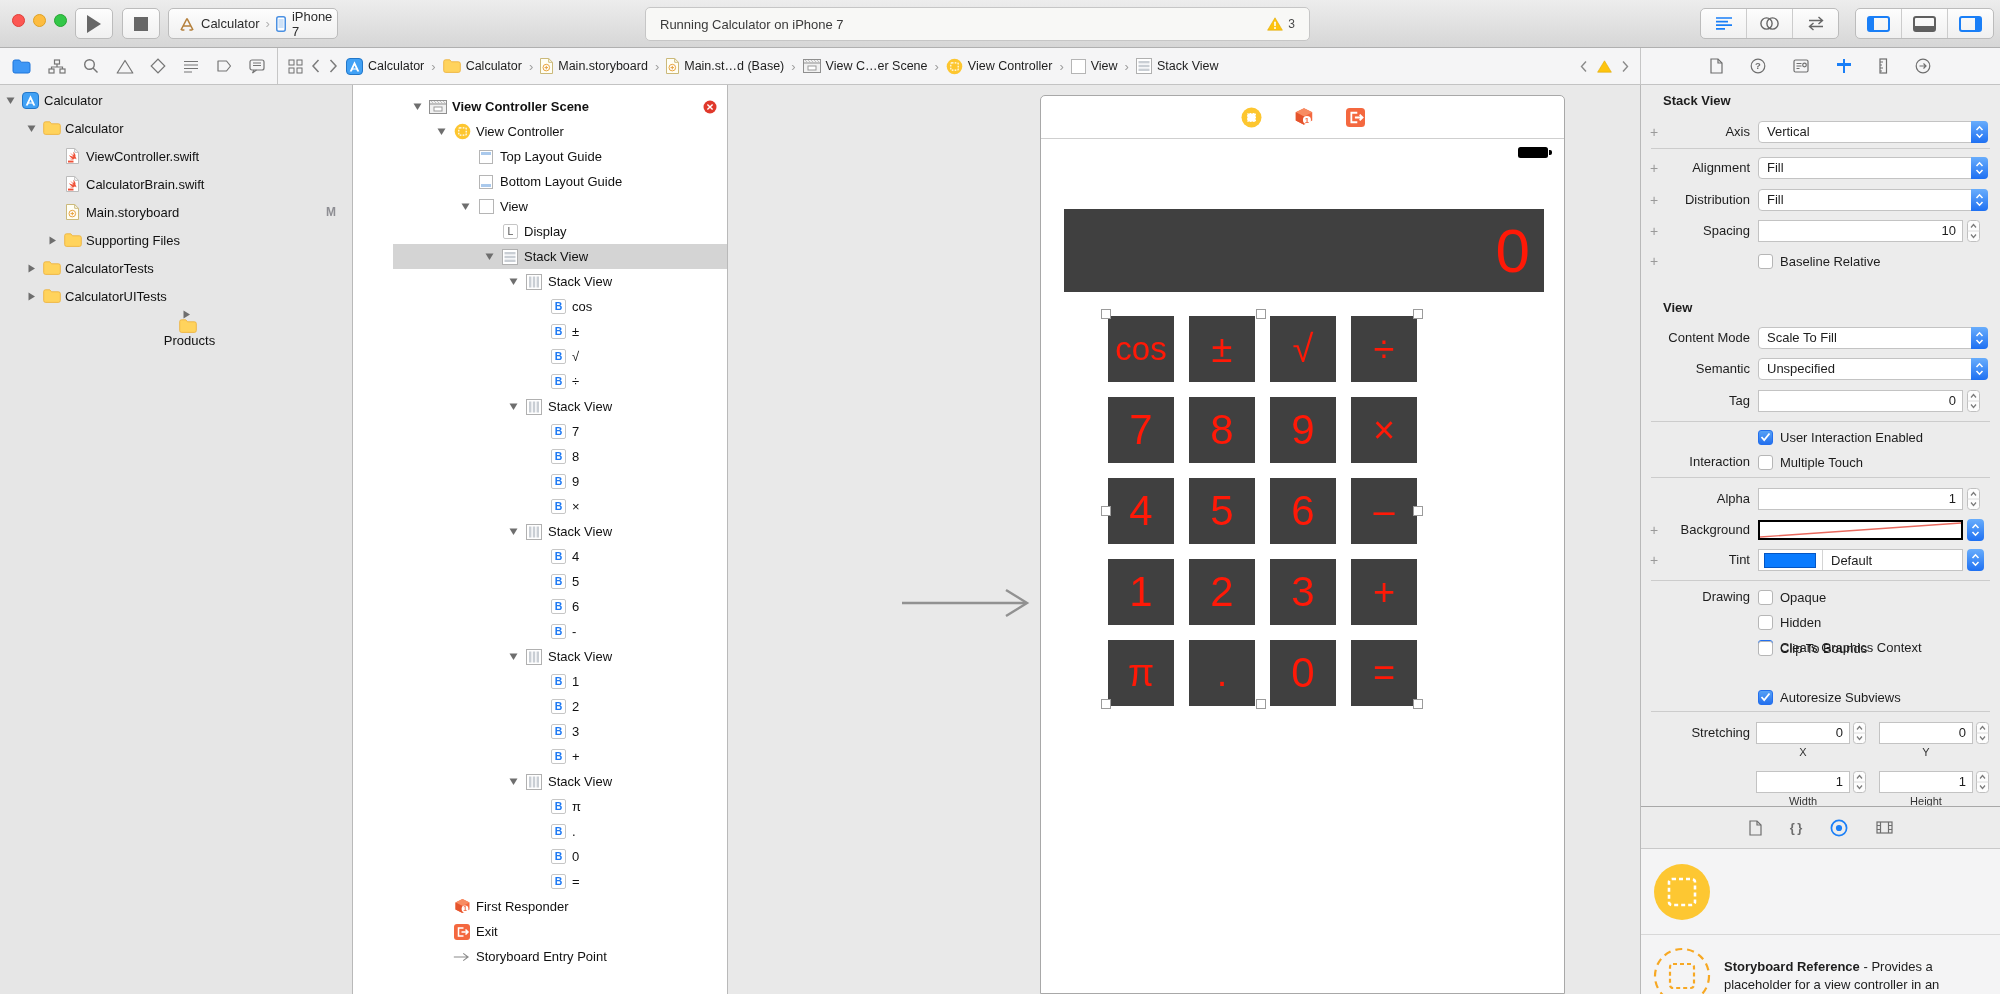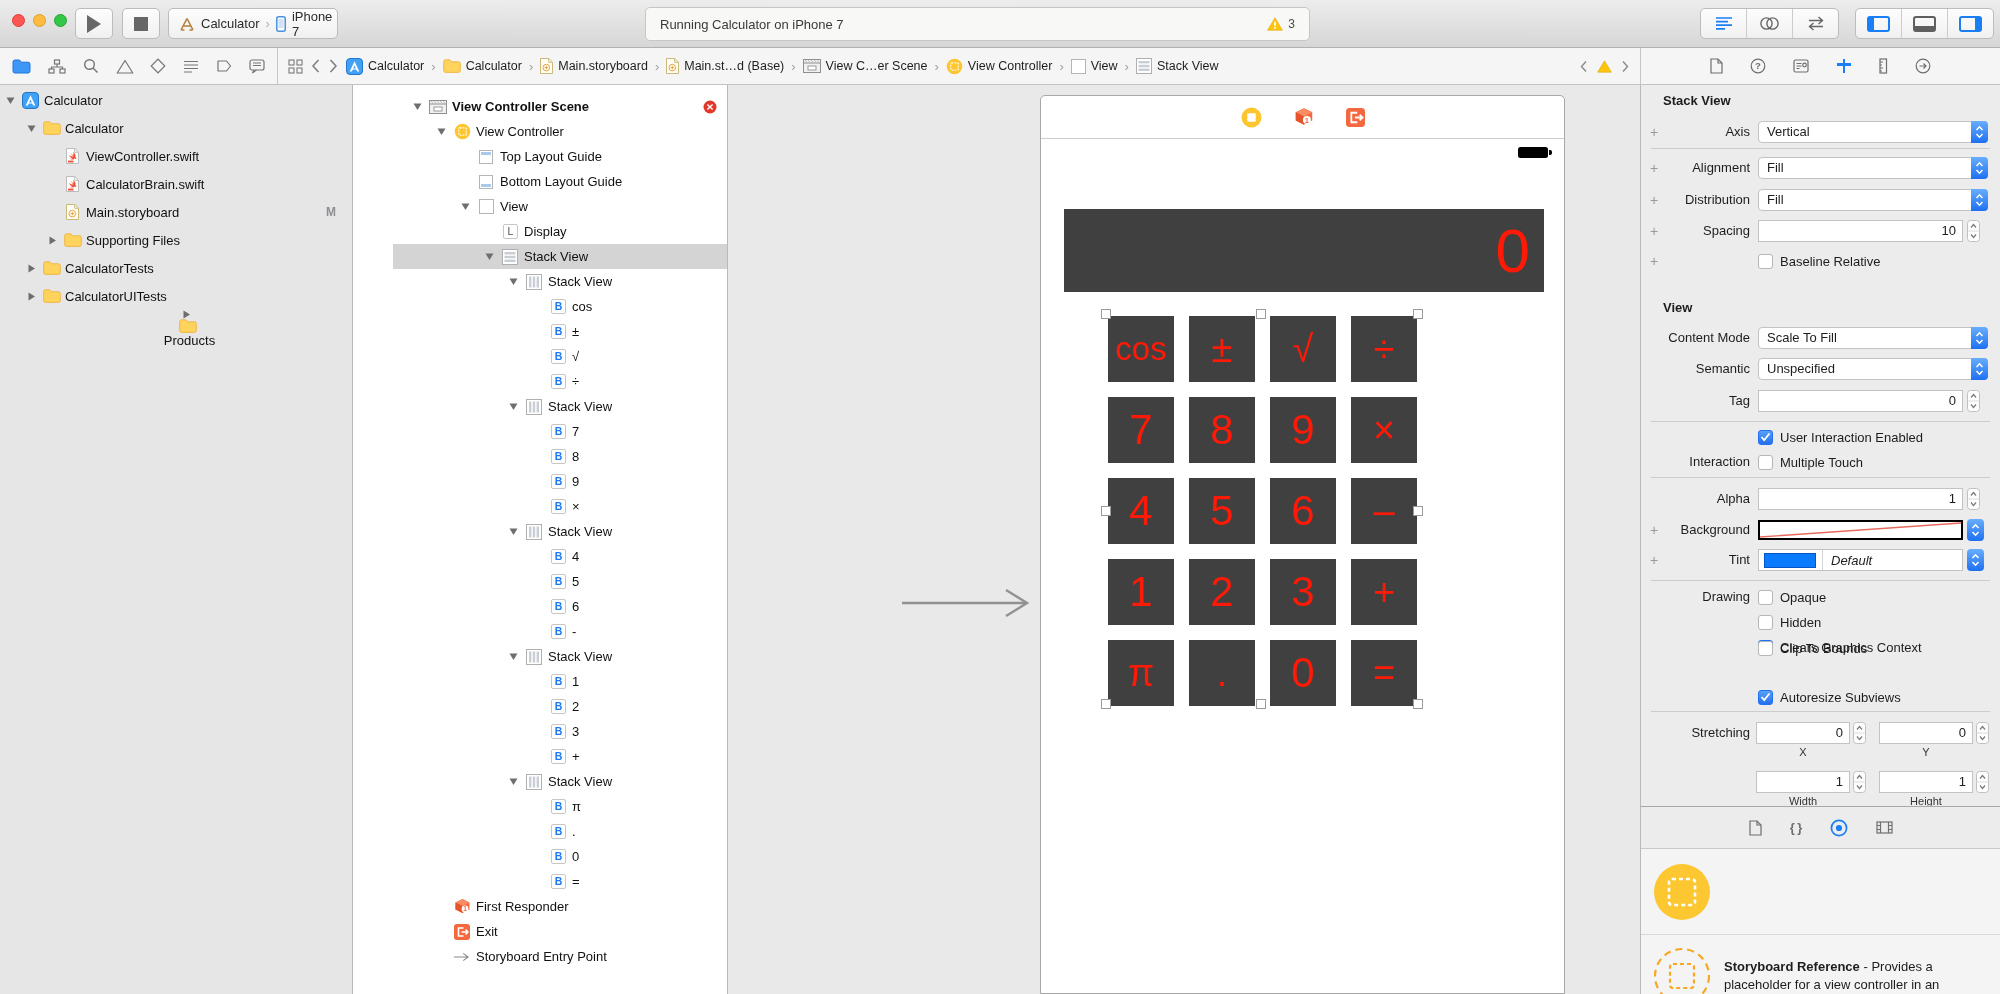--- a/index.html
+++ b/index.html
@@ -105,21 +105,21 @@
     display:flex;align-items:center;justify-content:center;flex:none;}
   .cb.checked{background:linear-gradient(#57a1f5,#2470ee);border-color:#2470ee;}
   .bgswatch{position:absolute;left:117px;top:0;width:205px;height:20px;border:2px solid #000;background:#fff;
     box-sizing:border-box;overflow:hidden;}
   .capbtn{position:absolute;left:326px;width:17px;height:22px;border-radius:4px;
     background:linear-gradient(#68adfc,#1e70f2);display:flex;align-items:center;justify-content:center;}
   .tintfield{position:absolute;left:117px;width:205px;height:22px;background:#fff;border:1px solid #c3c3c3;
     box-sizing:border-box;display:flex;align-items:center;}
   .tintswatch{width:50px;height:13px;background:#0a7bfe;border:1px solid #0456c4;margin-left:5px;flex:none;}
   .tintdiv{width:1px;height:20px;background:#d4d4d4;margin-left:6px;flex:none;}
-  .tintlab{padding-left:8px;font-style:italic;}
+  .tintlab{padding-left:8px;}
   .sfield{position:absolute;height:22px;background:#fff;border:1px solid #c3c3c3;box-sizing:border-box;
     text-align:right;padding-right:6px;line-height:20px;}
   .axlab{position:absolute;font-size:11px;color:#333;text-align:center;width:94px;}
   .libbar{position:absolute;left:0;top:721px;width:360px;height:42px;border-top:1px solid #a8a8a8;
     background:#ececec;display:flex;align-items:center;justify-content:center;gap:28px;box-sizing:border-box;}
   .library{position:absolute;left:0;top:763px;right:0;bottom:0;background:#f4f4f5;border-top:1px solid #c9c9c9;}
   .lib-item{position:absolute;left:0;right:0;height:84px;}
   .lib-item.first{top:1px;border-bottom:1px solid #d8d8d8;}
   .lib-item.second{top:85px;height:120px;}
   .lib-icon{position:absolute;left:12px;top:13px;}

